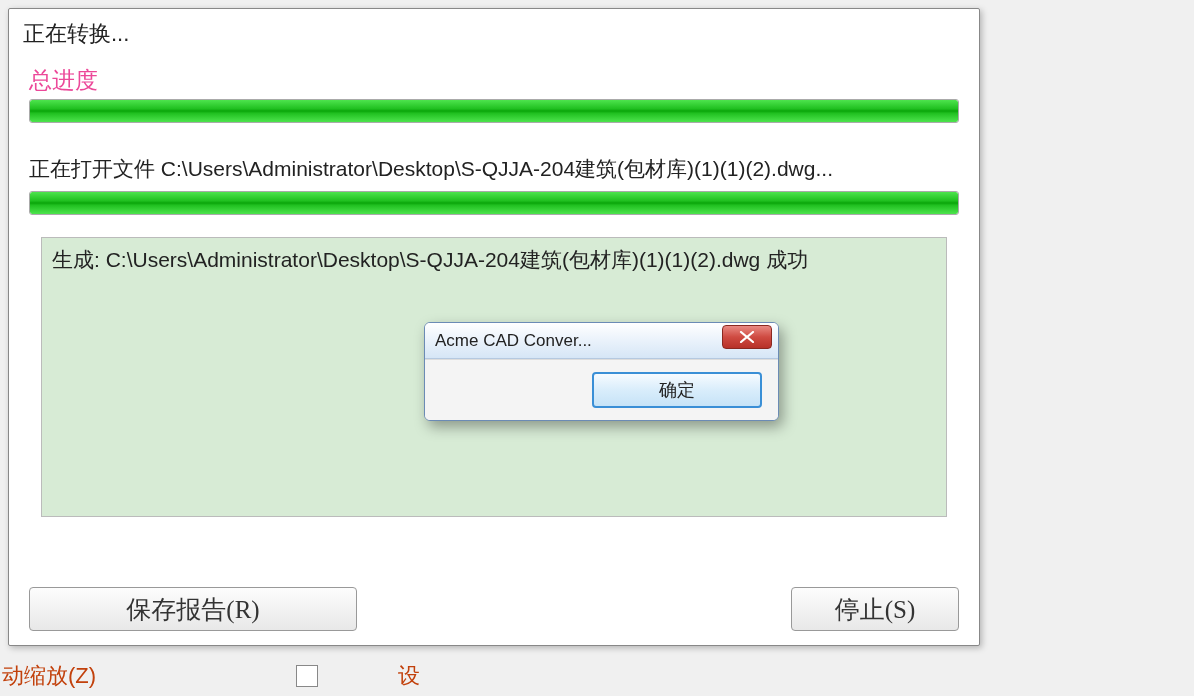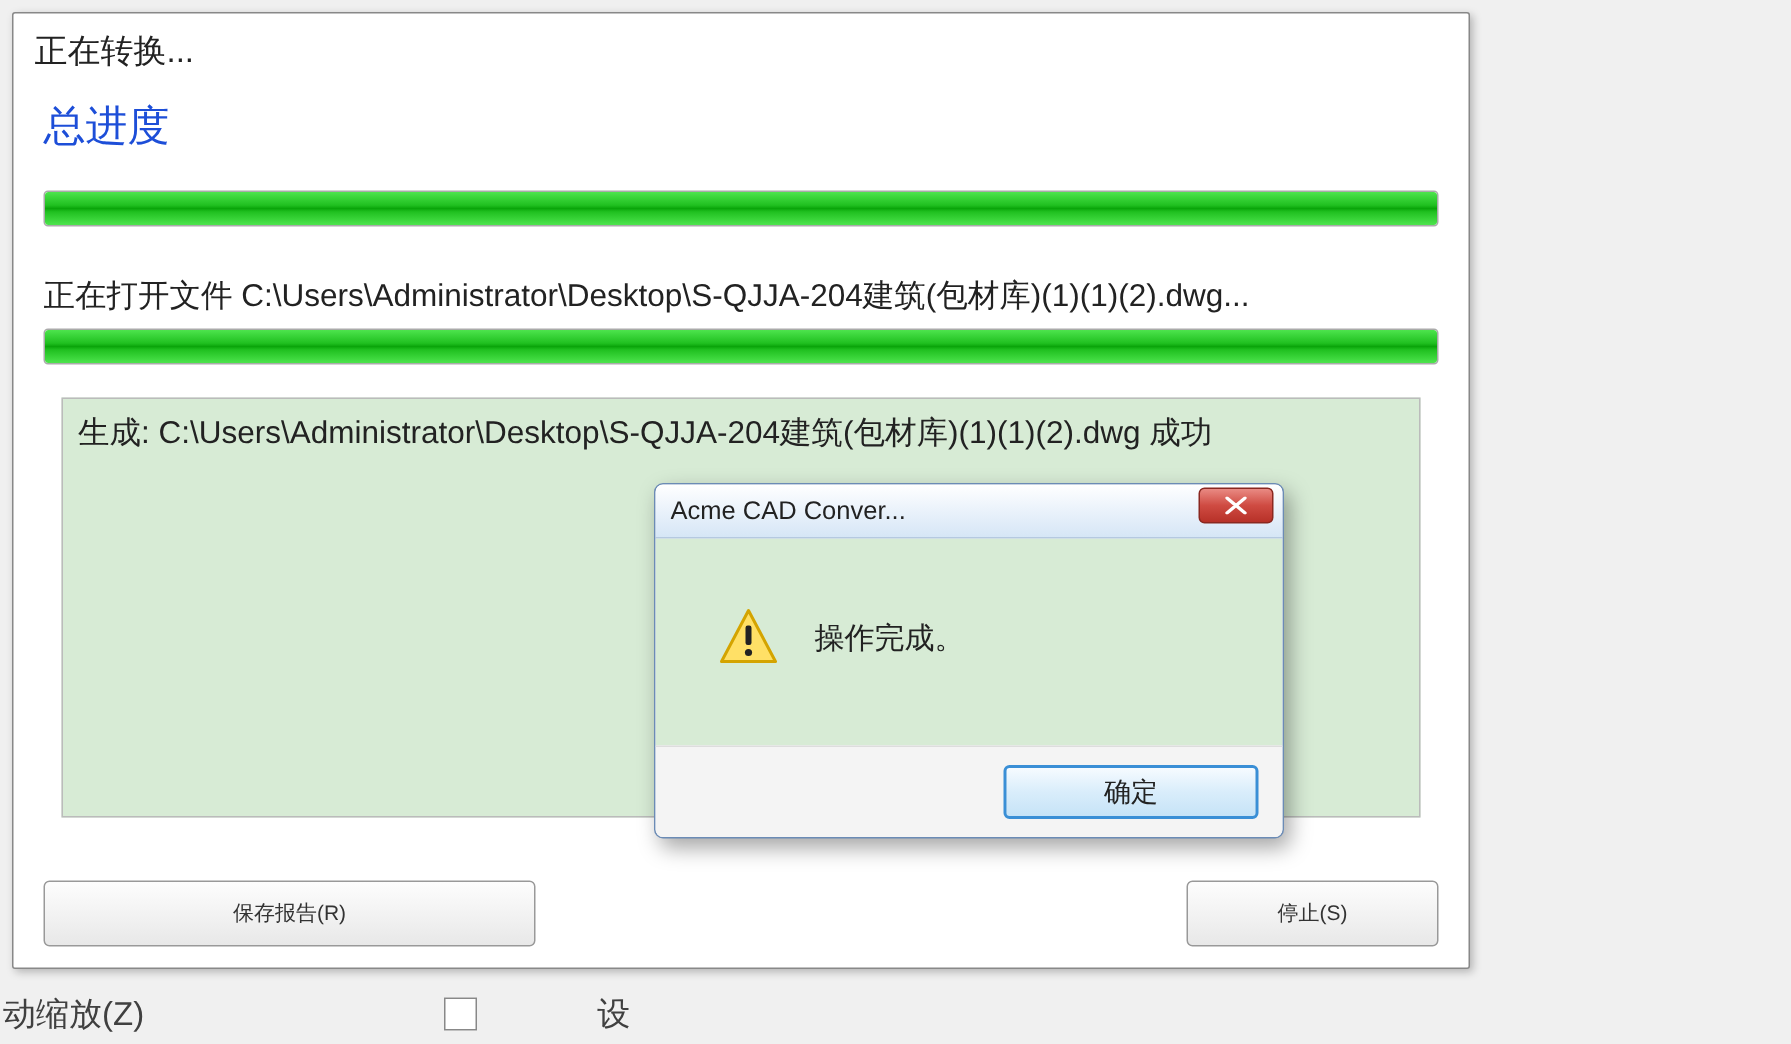--- a/index.html
+++ b/index.html
@@ -24,23 +24,23 @@
     }
     .main-title {
       padding: 10px 14px 8px;
       font-size: 22px;
       color: #222;
     }
     .section {
       padding: 8px 20px 10px;
     }
     .section-label {
-      font-size: 28px;
-      color: #1d4ed8;
-      margin-bottom: 24px;
+      font-size: 23px;
+      color: #ec4899;
+      margin-bottom: 3px;
     }
     .progress-container {
       height: 24px;
       border: 1px solid #aaa;
       border-radius: 3px;
       background: linear-gradient(to bottom, #fdfdfd, #e8e8e8);
       position: relative;
       overflow: hidden;
     }
     .progress-fill {
@@ -69,62 +69,63 @@
       bottom: 14px;
       left: 20px;
       right: 20px;
       display: flex;
       justify-content: space-between;
     }
     .btn {
       border: 1px solid #999;
       background: linear-gradient(to bottom, #fdfdfd, #e8e8e8);
       border-radius: 4px;
-      font-size: 14px;
+      font-size: 25px;
       color: #333;
       cursor: pointer;
       display: flex;
       align-items: center;
       justify-content: center;
+      font-family: Liberation Serif, serif;
     }
     .btn-save {
       width: 328px;
       height: 44px;
     }
     .btn-stop {
       width: 168px;
       height: 44px;
     }
     
     .partial-bottom {
       position: absolute;
       left: 0;
       bottom: 0;
       width: 1194px;
       height: 40px;
       display: flex;
       align-items: center;
       font-size: 22px;
-      color: #404040;
+      color: #c2410c;
     }
     .partial-text-left { margin-left: 2px; }
     .partial-checkbox {
       margin-left: 200px;
       width: 22px;
       height: 22px;
       border: 1px solid #888;
       background: #fff;
     }
     .partial-text-right { margin-left: 80px; }
     
     .dialog {
       position: absolute;
-      left: 436px;
+      left: 424px;
       top: 322px;
-      width: 420px;
+      width: 355px;
       background: #fff;
       border: 1px solid #6b8bb5;
       border-radius: 6px;
       box-shadow: 4px 6px 14px rgba(0,0,0,0.35);
       overflow: hidden;
     }
     .dialog-titlebar {
       height: 36px;
       background: linear-gradient(to bottom, #ffffff 0%, #eaf2fb 50%, #d6e6f6 100%);
       border-bottom: 1px solid #b5c9e0;
@@ -231,28 +232,18 @@
   <div class="dialog-titlebar">
     <div class="dialog-title-text">Acme CAD Conver...</div>
     <div class="close-btn">
       <span>
         <svg width="18" height="12" viewBox="0 0 18 12">
           <path d="M3 1 L9 6 L15 1 M3 11 L9 6 L15 11" stroke="#fff" stroke-width="2.2" fill="none" stroke-linecap="round"></path>
         </svg>
       </span>
     </div>
   </div>
-  <div class="dialog-body">
-    <span class="warning-icon">
-      <svg width="44" height="44" viewBox="0 0 44 44">
-        <path d="M22 4 L40 38 L4 38 Z" fill="#ffe066" stroke="#d4a400" stroke-width="2" stroke-linejoin="round"></path>
-        <rect x="20" y="14" width="4" height="13" rx="1.5" fill="#222"></rect>
-        <circle cx="22" cy="32" r="2.4" fill="#222"></circle>
-      </svg>
-    </span>
-    <div class="dialog-message">操作完成。</div>
-  </div>
   <div class="dialog-footer">
     <div class="ok-btn">
       <span>确定</span>
     </div>
   </div>
 </div>
 
 </body></html>

